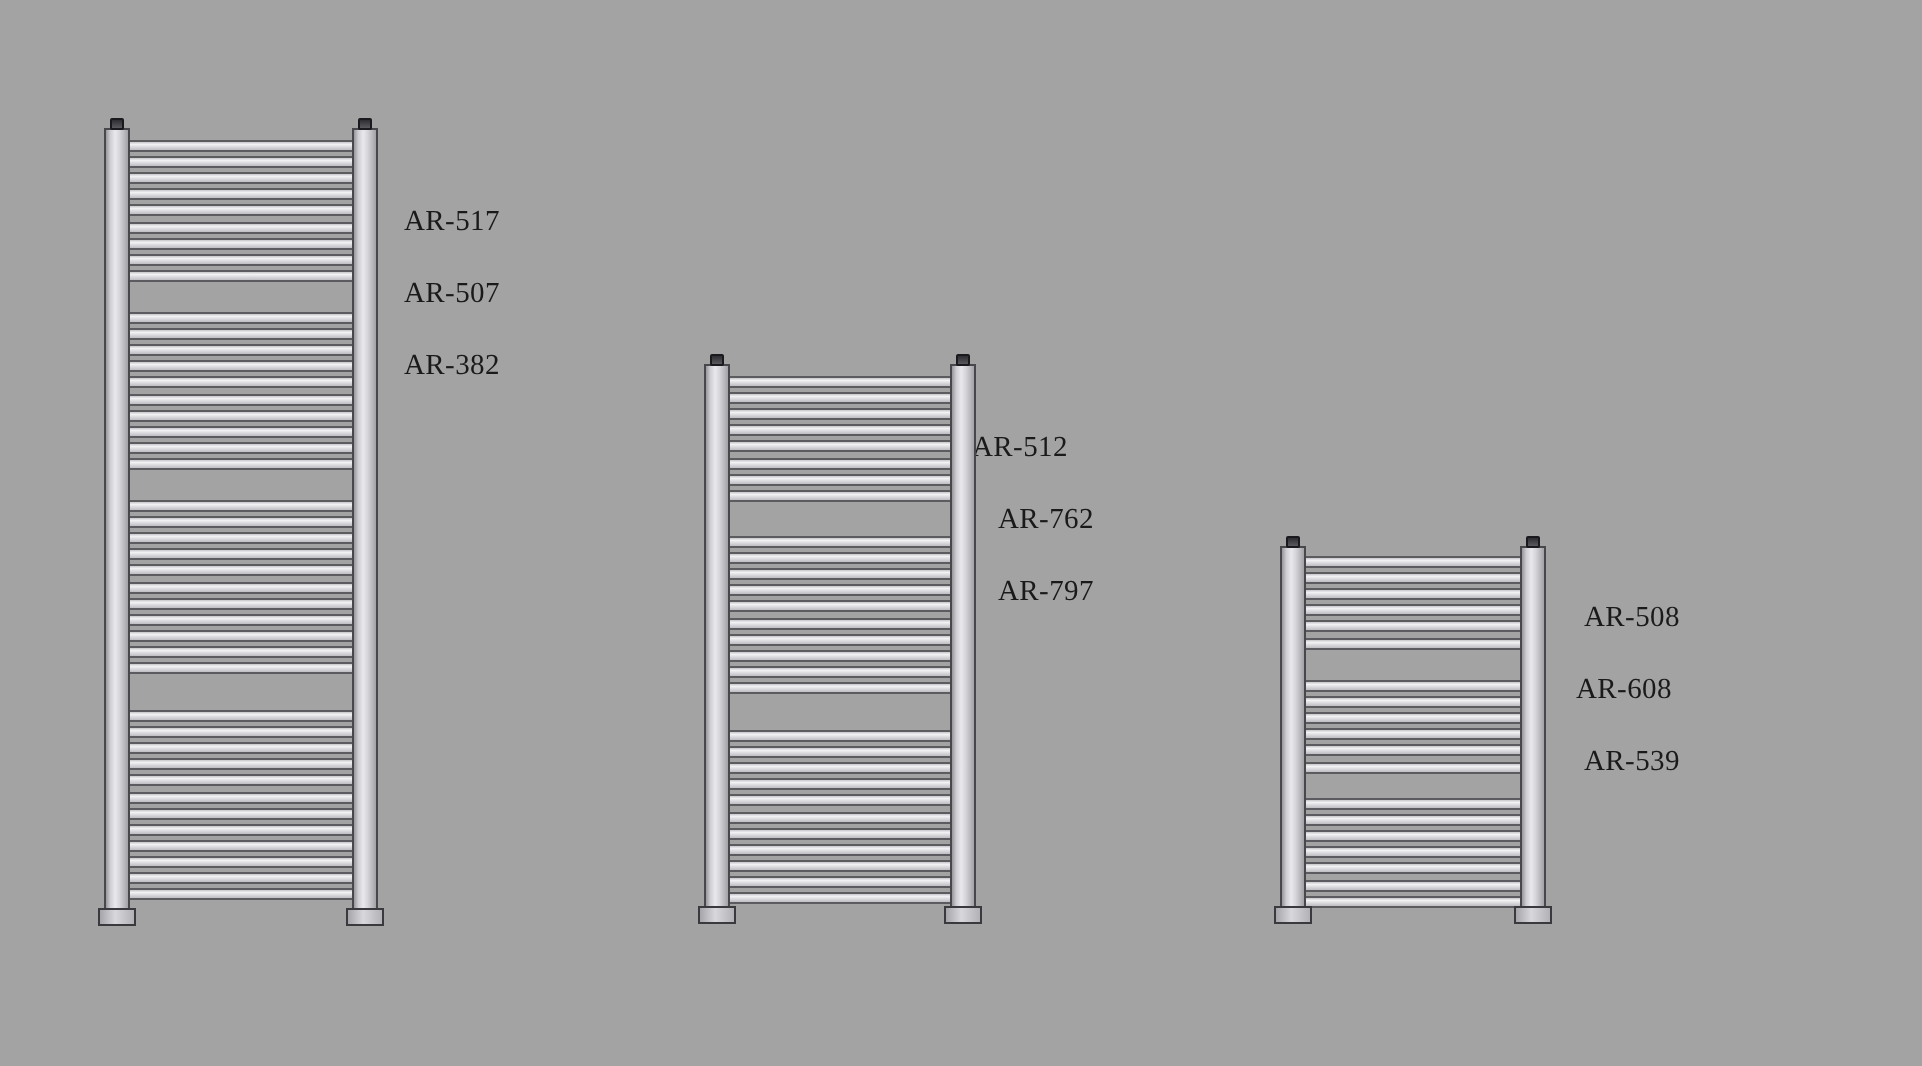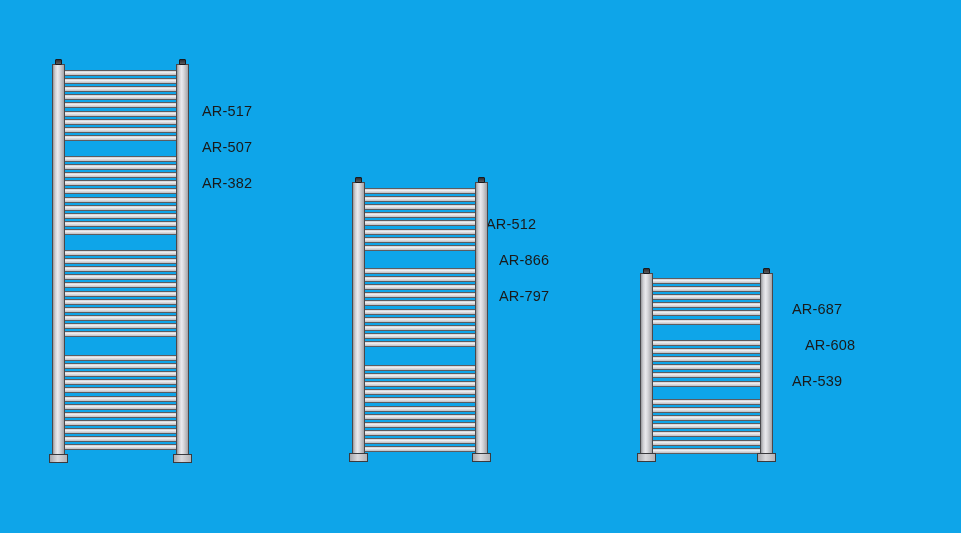--- a/index.html
+++ b/index.html
@@ -5,22 +5,23 @@
   html, body {
     margin: 0;
     padding: 0;
     background: #ffffff;
     font-family: "Liberation Sans", sans-serif;
   }
   #canvas {
     position: relative;
     width: 961px;
     height: 533px;
-    background: #0ea5e9;
+    background: #a3a3a3;
     overflow: hidden;
+    font-family: Liberation Serif, serif;
   }
   .radiator {
     position: absolute;
     box-sizing: border-box;
   }
   .rail {
     position: absolute;
     top: 0;
     bottom: 0;
     width: 13px;
@@ -164,21 +165,21 @@
       <div class="bar" style="top: 256px;"></div>
       <div class="bar" style="top: 264px;"></div>
       <div class="rail rail-left"></div>
       <div class="rail rail-right"></div>
       <div class="cap cap-left"></div>
       <div class="cap cap-right"></div>
       <div class="foot foot-left"></div>
       <div class="foot foot-right"></div>
     </div>
     <div class="model-label" style="left: 486px; top: 217px;">AR-512</div>
-    <div class="model-label" style="left: 499px; top: 253px;">AR-866</div>
+    <div class="model-label" style="left: 499px; top: 253px;">AR-762</div>
     <div class="model-label" style="left: 499px; top: 289px;">AR-797</div>
     <div class="radiator" style="left: 640px; top: 273px; width: 133px; height: 188px;">
       <div class="bar" style="top: 5px;"></div>
       <div class="bar" style="top: 13px;"></div>
       <div class="bar" style="top: 21px;"></div>
       <div class="bar" style="top: 29px;"></div>
       <div class="bar" style="top: 37px;"></div>
       <div class="bar" style="top: 46px;"></div>
       <div class="bar" style="top: 67px;"></div>
       <div class="bar" style="top: 75px;"></div>
@@ -193,16 +194,16 @@
       <div class="bar" style="top: 158px;"></div>
       <div class="bar" style="top: 167px;"></div>
       <div class="bar" style="top: 175px;"></div>
       <div class="rail rail-left"></div>
       <div class="rail rail-right"></div>
       <div class="cap cap-left"></div>
       <div class="cap cap-right"></div>
       <div class="foot foot-left"></div>
       <div class="foot foot-right"></div>
     </div>
-    <div class="model-label" style="left: 792px; top: 302px;">AR-687</div>
-    <div class="model-label" style="left: 805px; top: 338px;">AR-608</div>
+    <div class="model-label" style="left: 792px; top: 302px;">AR-508</div>
+    <div class="model-label" style="left: 788px; top: 338px;">AR-608</div>
     <div class="model-label" style="left: 792px; top: 374px;">AR-539</div>
   </div>
 
 </body></html>

